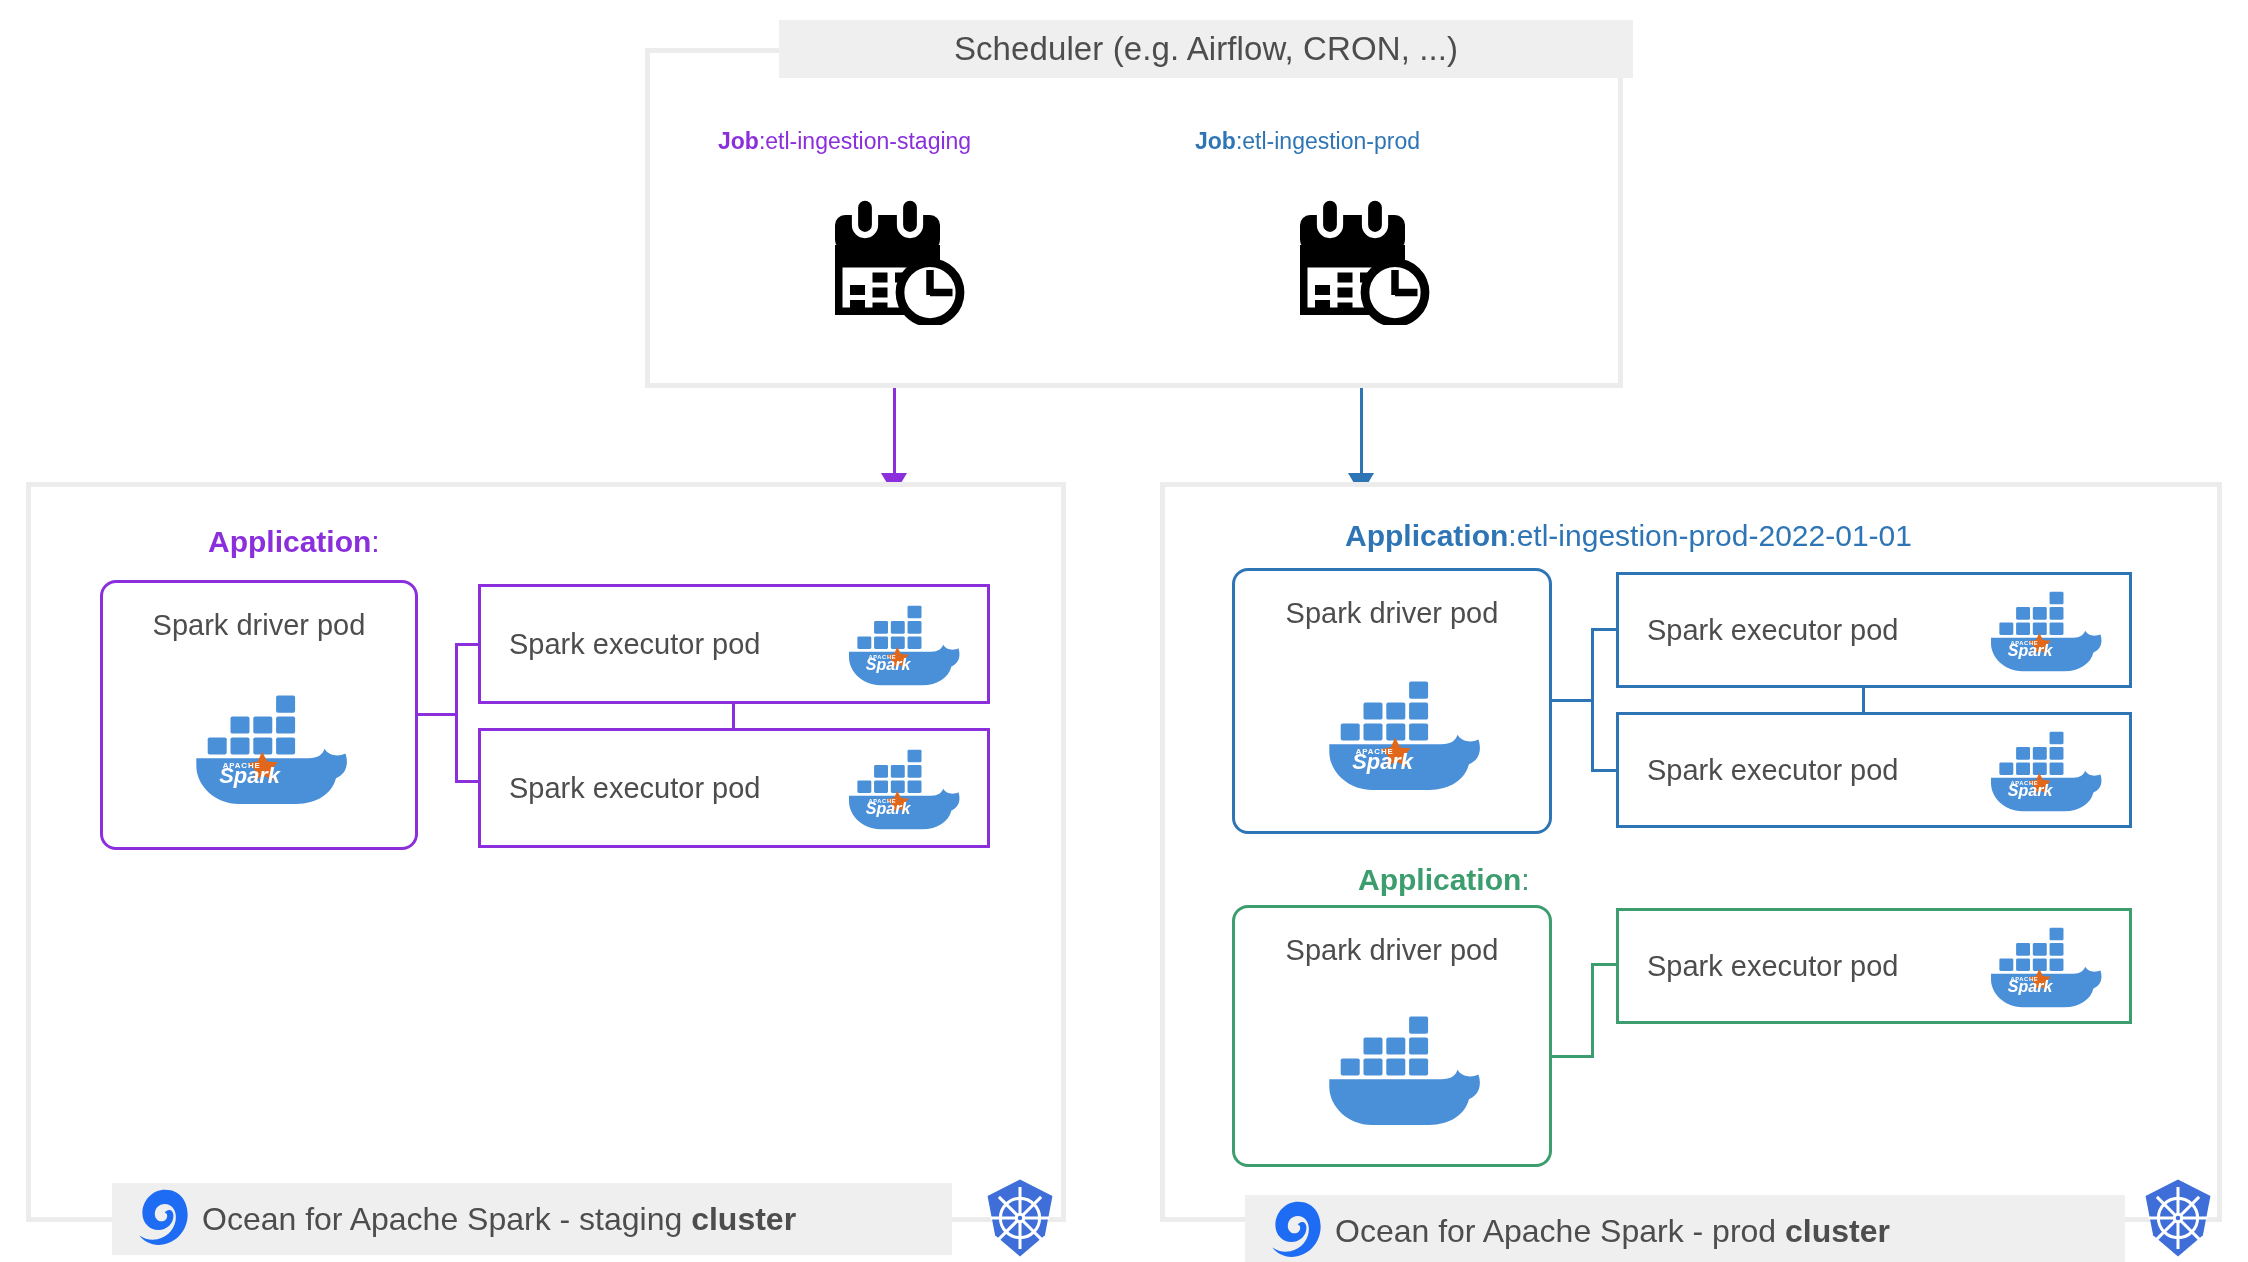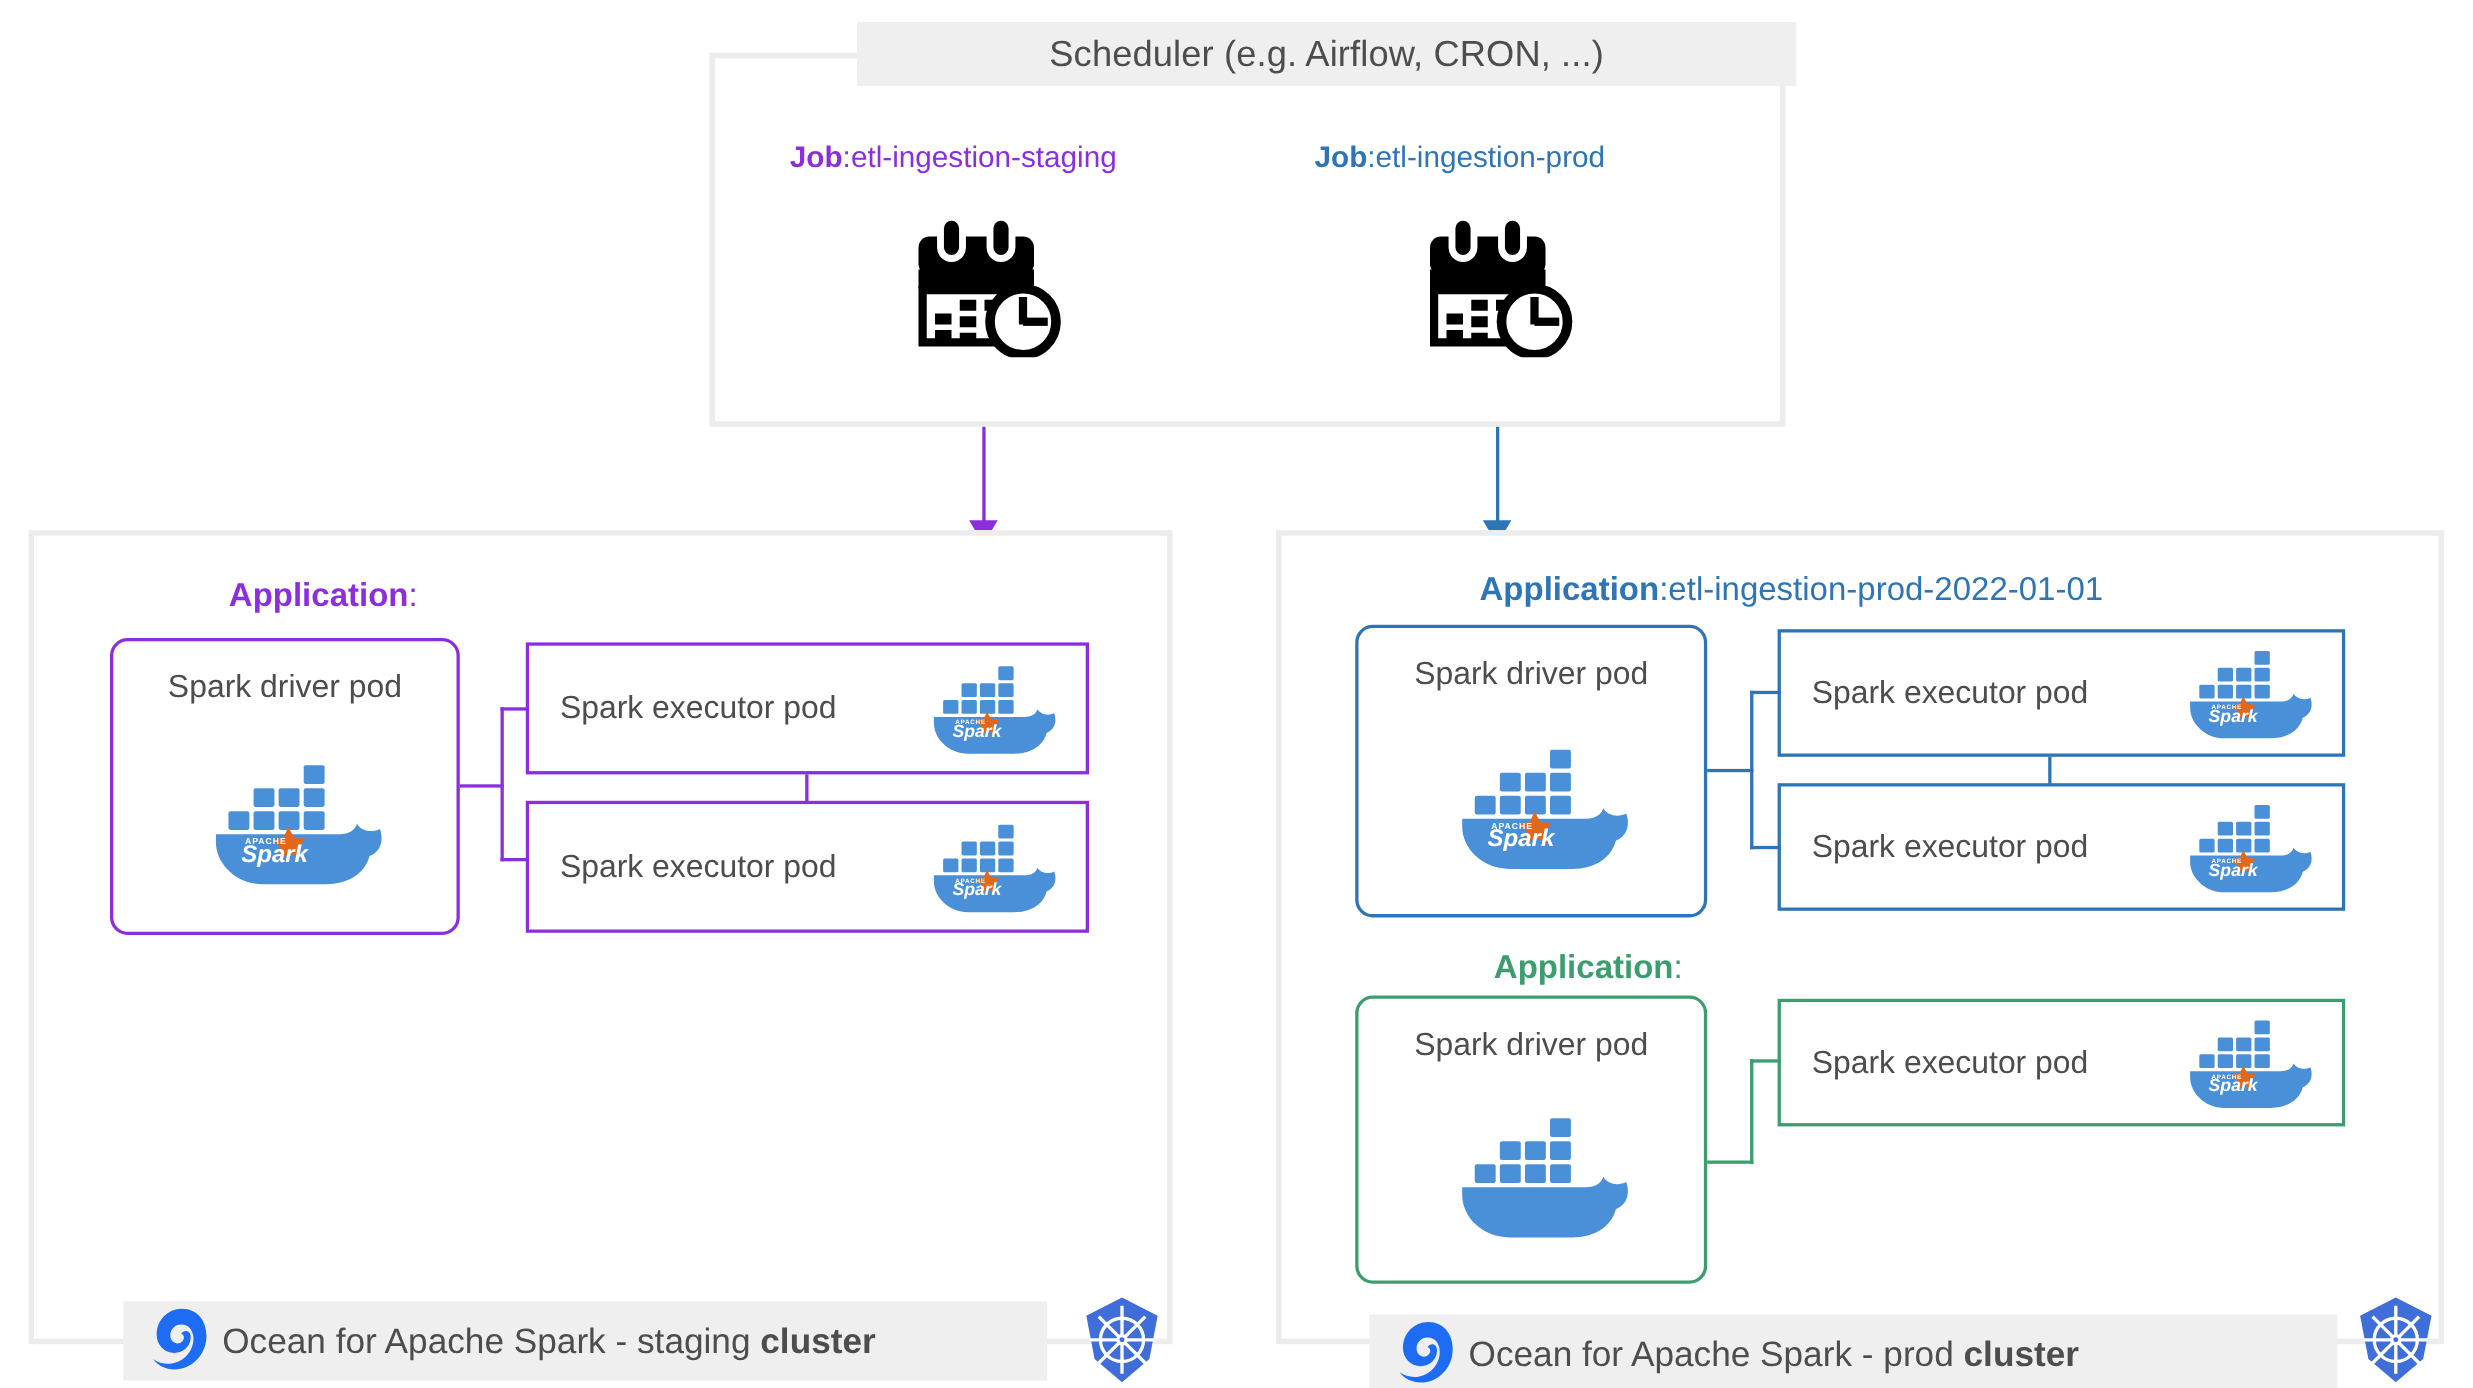--- a/index.html
+++ b/index.html
@@ -26,21 +26,21 @@
     background:#ffffff;
   }
   #scheduler-title{
     left:779px; top:20px; width:854px; height:58px;
     background:#efefef;
     display:flex; align-items:center; justify-content:center;
     font-size:33px; color:#4d4d4d; letter-spacing:.1px;
   }
 
   .job-label{
-    font-size:27px;
+    font-size:23px;
     white-space:nowrap;
     display:flex; align-items:flex-start;
   }
   .job-label b{font-weight:bold;}
   #job-staging{left:718px; top:128px;}
   #job-prod{left:1195px; top:128px;}
   .c-purple{color:#8b2fdd;}
   .c-blue{color:#2e75b6;}
   .c-green{color:#3c9d6e;}
 

